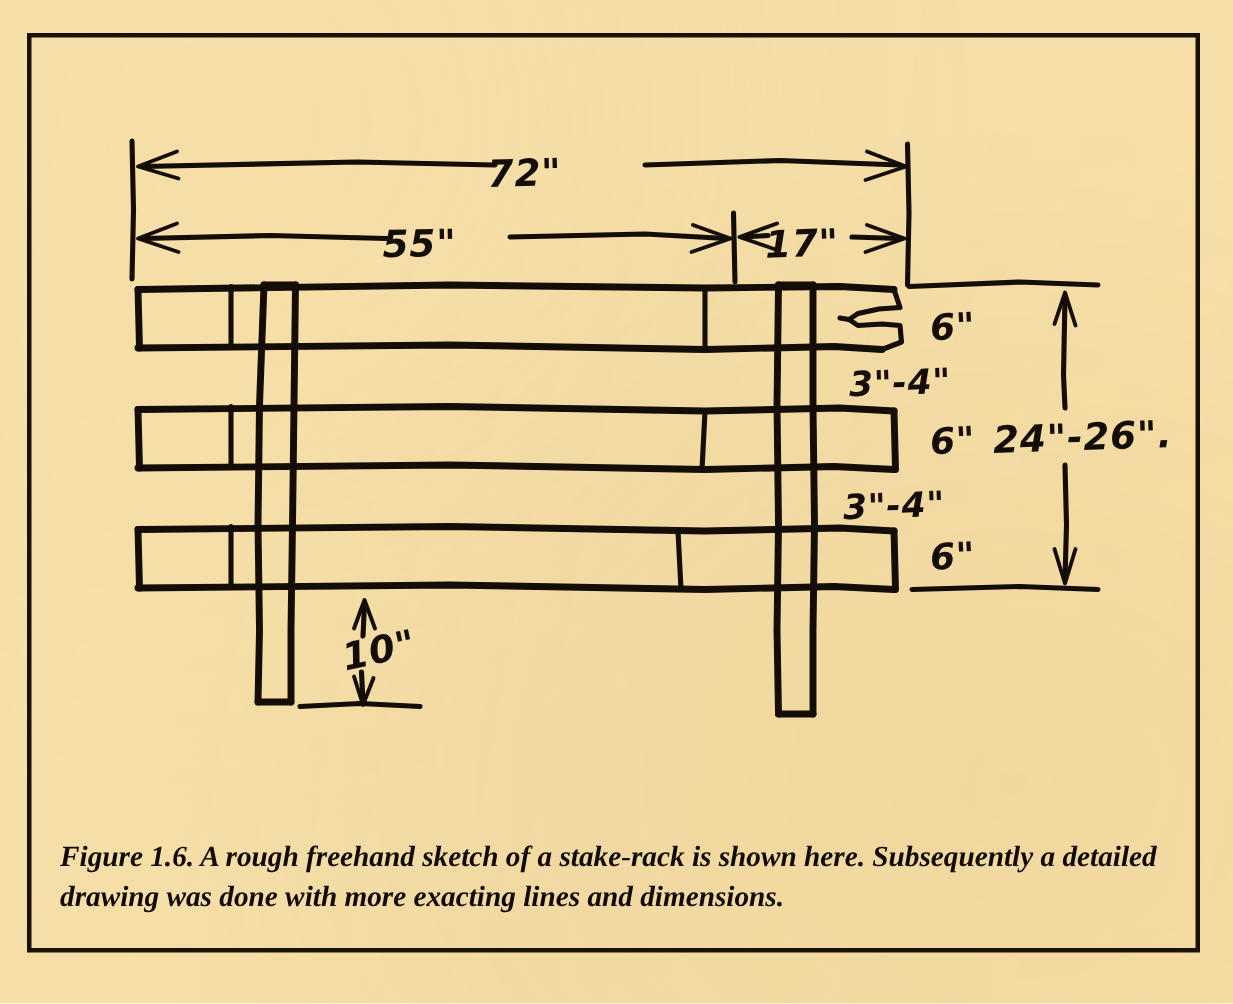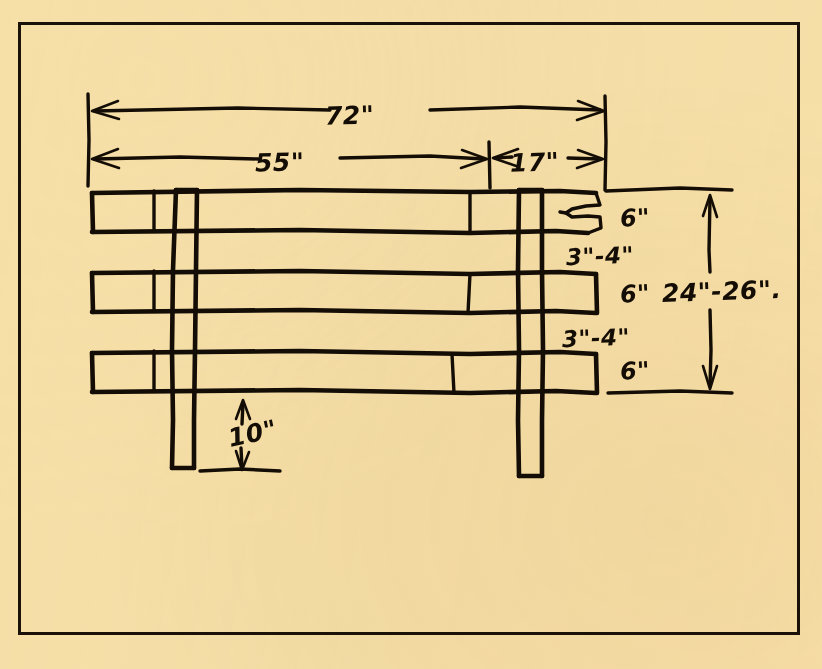--- a/index.html
+++ b/index.html
@@ -238,14 +238,18 @@
 
   <div class="hand-label lbl-6a">6"</div>
   <div class="hand-label lbl-34a">3"-4"</div>
   <div class="hand-label lbl-6b">6"</div>
   <div class="hand-label lbl-34b">3"-4"</div>
   <div class="hand-label lbl-6c">6"</div>
 
   <div class="hand-label lbl-2426">24"-26".</div>
   <div class="hand-label lbl-10">10"</div>
 
+  <div id="caption">
+    <span class="cap-label">Figure 1.6.</span>
+    <span>A rough freehand sketch of a stake-rack is shown here.  Subsequently a detailed drawing was done with more exacting lines and dimensions.</span>
+  </div>
 
 </div>
 
 </body></html>

